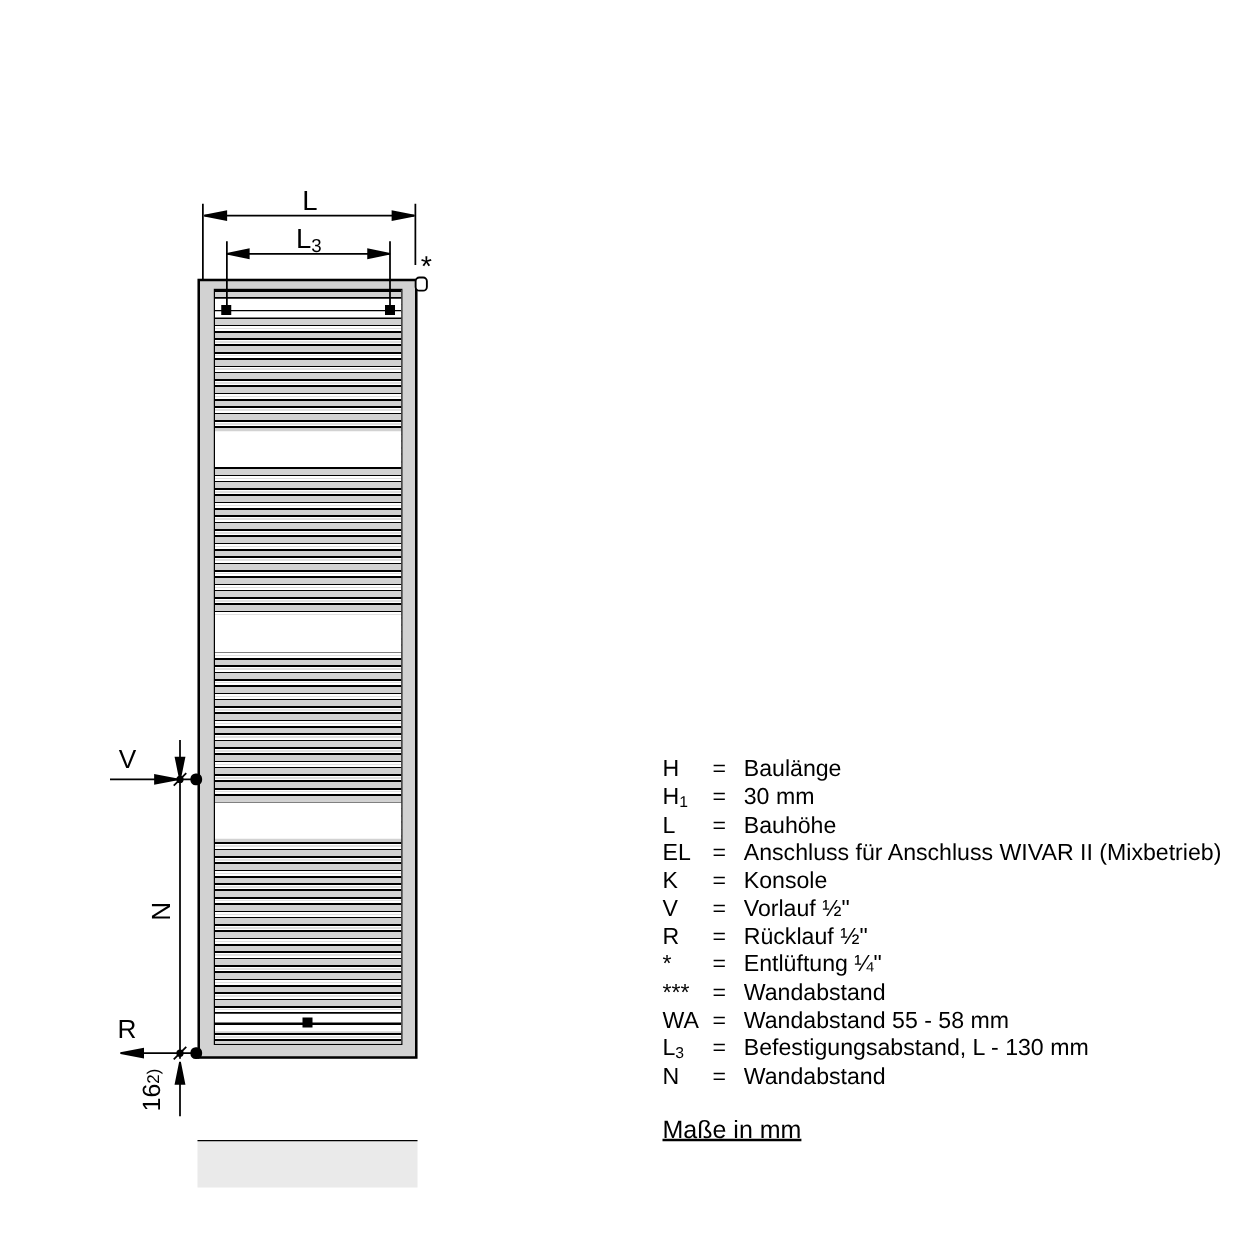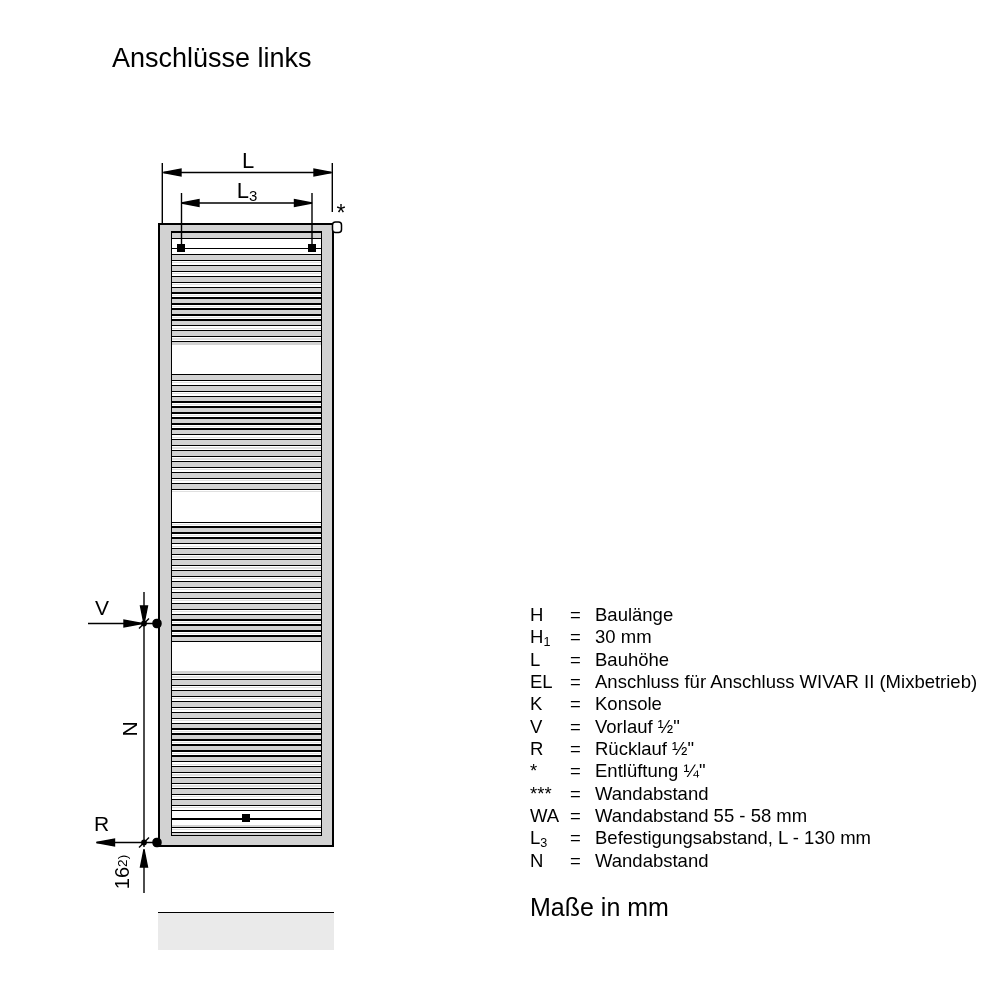--- a/index.html
+++ b/index.html
@@ -44,27 +44,26 @@
     align-items:center;justify-content:center;transform:rotate(-90deg);}
   #label-16{left:96px;top:860px;width:52px;height:24px;display:flex;
     align-items:center;justify-content:center;transform:rotate(-90deg);font-size:20px;}
   .sub{font-size:0.68em;vertical-align:-0.22em;}
   .sup{font-size:0.68em;vertical-align:0.45em;}
 
   
   #legend{left:530px;top:604px;width:460px;font-size:18.5px;}
   .legend-row{display:grid;grid-template-columns:40px 25px auto;height:22.35px;
     line-height:22.35px;white-space:nowrap;}
-  #legend-footer{left:530px;top:893px;font-size:25px;}
+  #legend-footer{left:530px;top:893px;font-size:20px;text-decoration:underline;}
 </style>
 </head>
 <body>
 
 <div class="abs" id="title">
-  <div>Anschlüsse links</div>
 </div>
 
 <div class="abs" id="radiator-frame">
   <div id="radiator-face">
     <div id="tube-pattern"></div>
     <div class="strip" style="top:7px;height:15px;"></div>
     <div class="rail" style="top:15.5px;"></div>
     <div class="bracket" style="left:5px;top:12px;"></div>
     <div class="bracket" style="left:136px;top:12px;"></div>
     <div class="strip" style="top:113px;height:28px;"></div>

